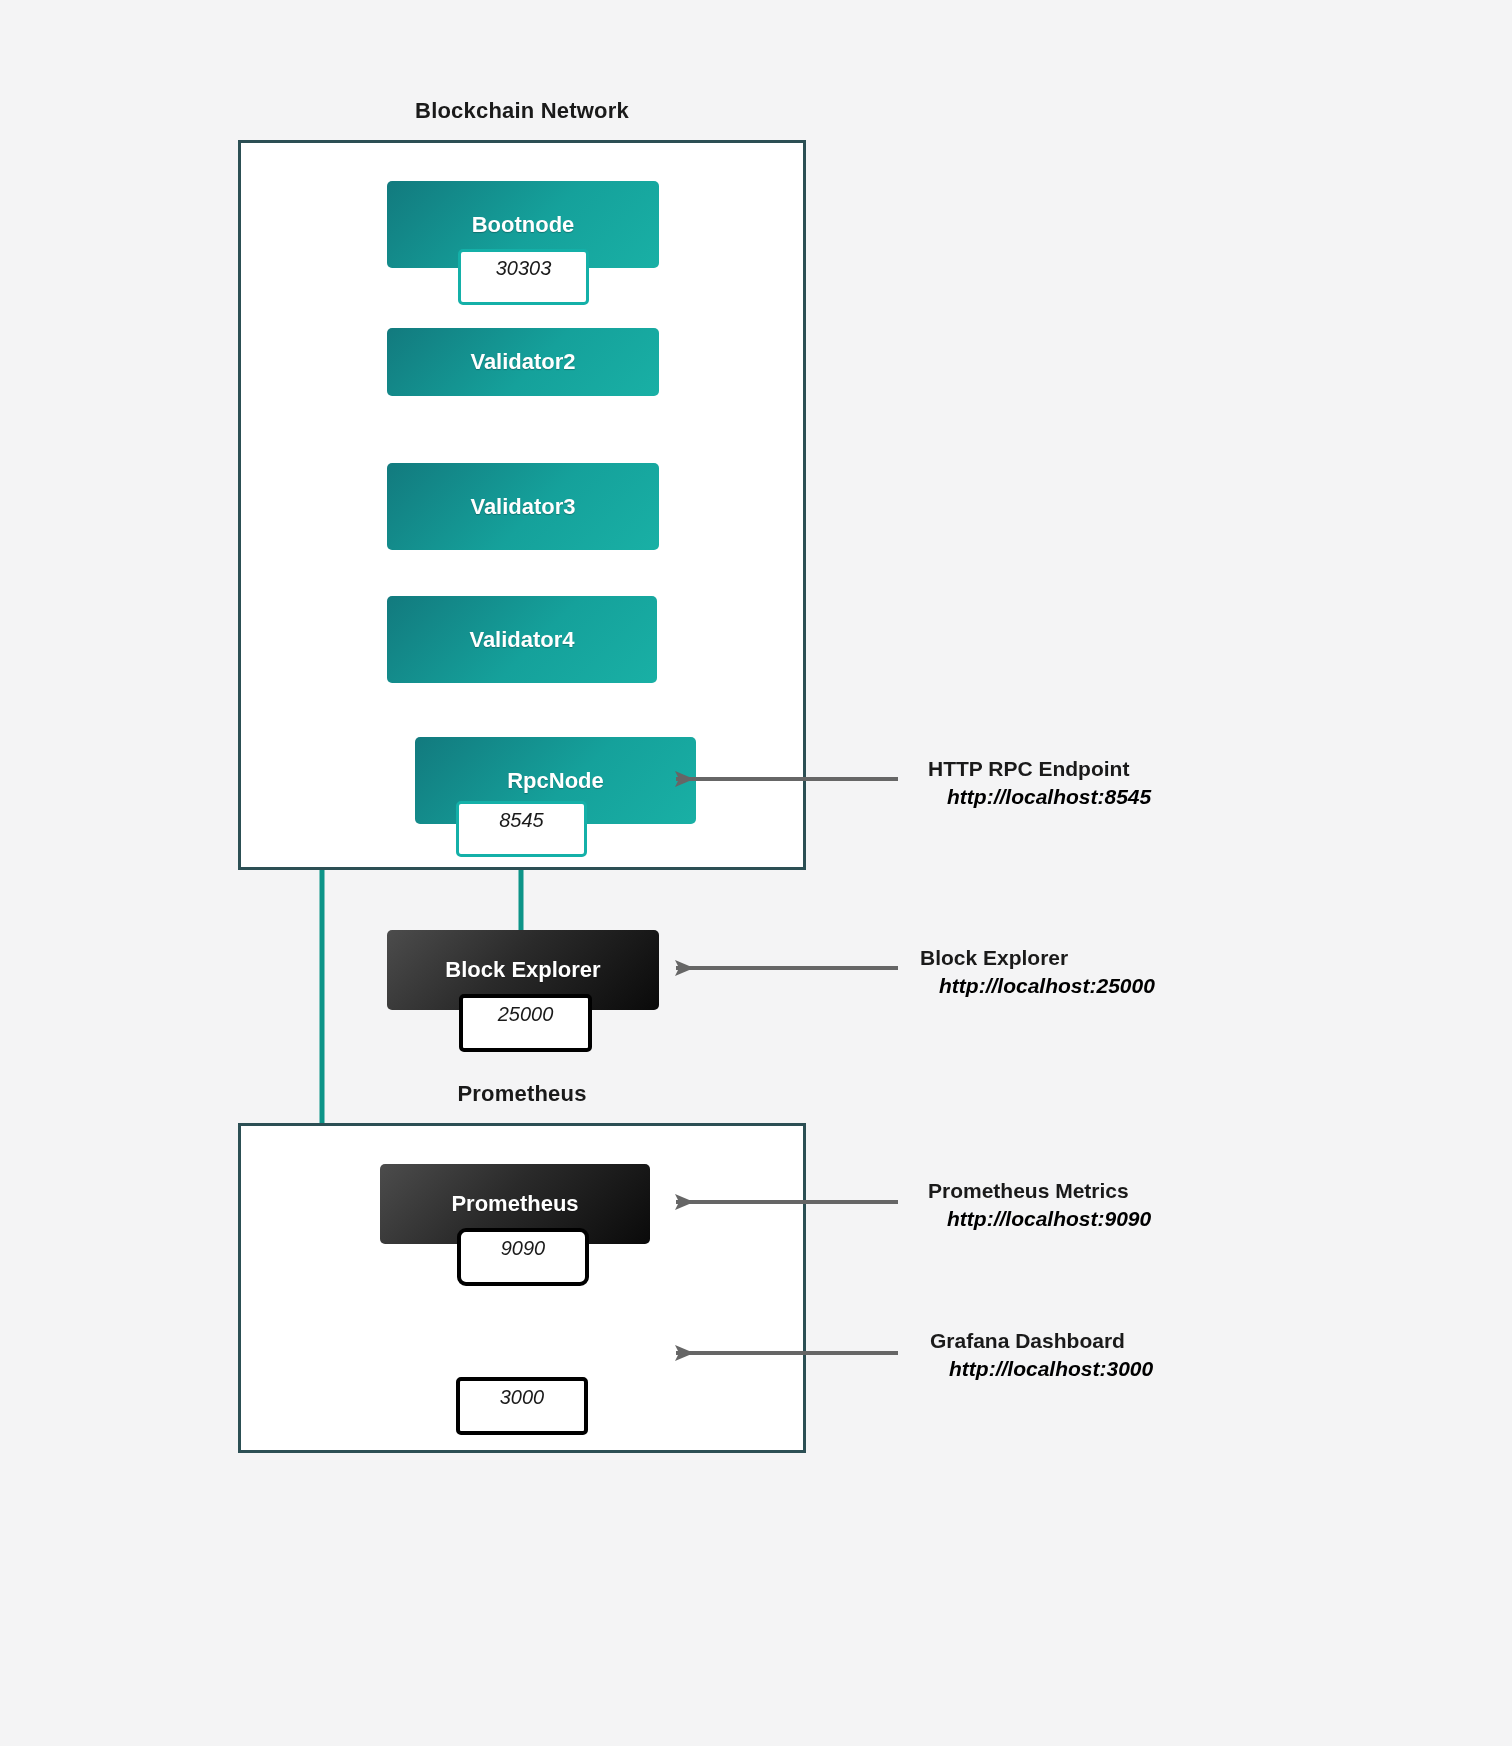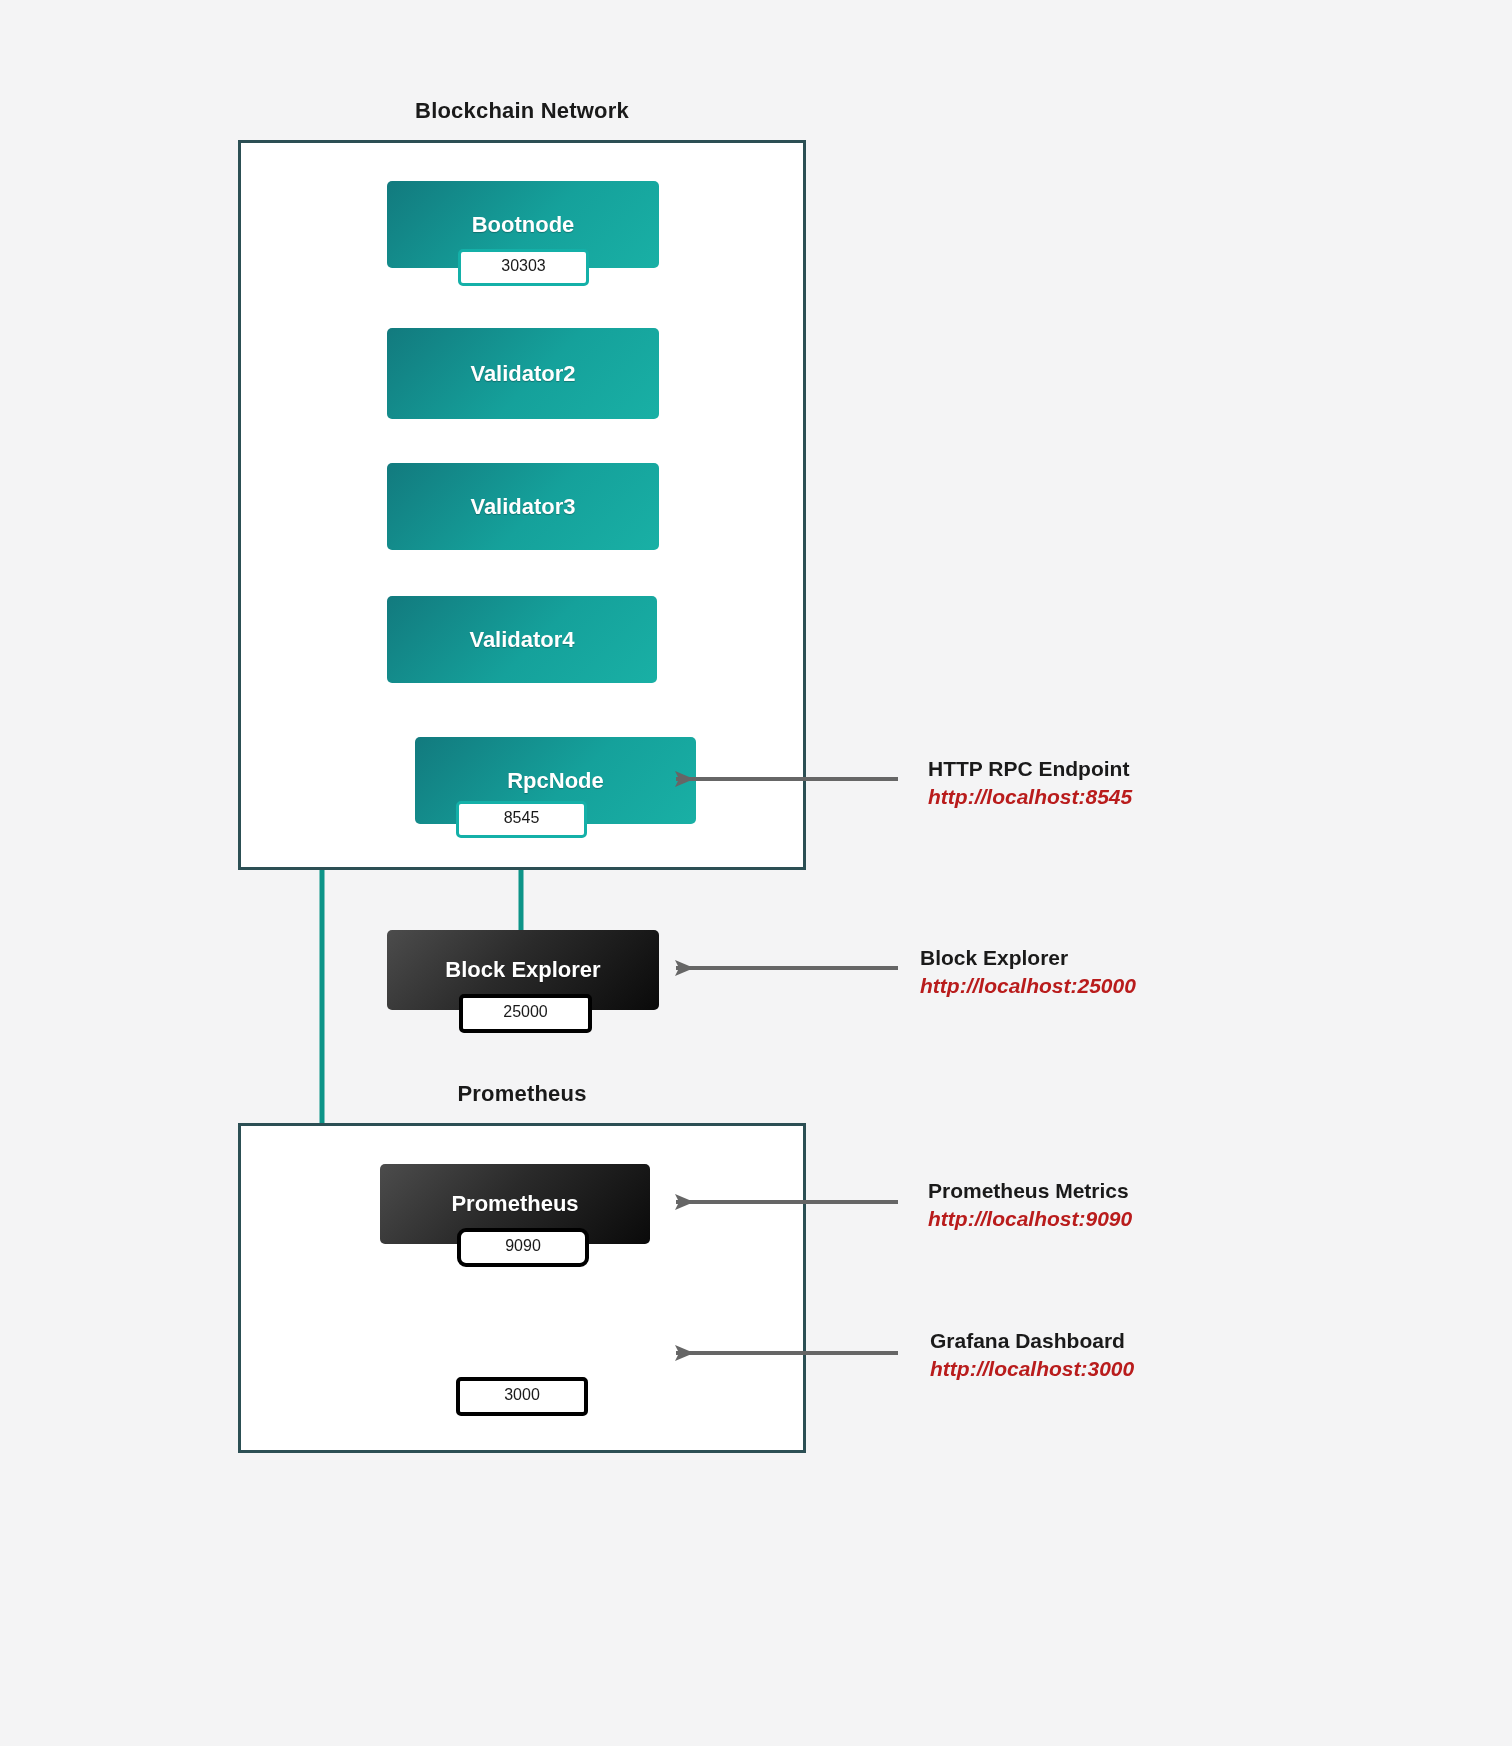--- a/index.html
+++ b/index.html
@@ -29,29 +29,29 @@
   .node .label{
     font-size:22px;font-weight:bold;color:#ffffff;
     text-align:center;white-space:nowrap;
     text-shadow:0 1px 1px rgba(0,0,0,.25);
   }
   .node.teal{background:linear-gradient(135deg,#127a7e 0%,#15a19b 55%,#19b0a5 100%);}
   .node.dark{background:linear-gradient(135deg,#4c4c4c 0%,#2a2a2a 45%,#0a0a0a 100%);}
 
   .port{
     position:absolute;background:#ffffff;border-radius:5px;
-    font-size:16px;color:#1a1a1a;text-align:center;
-    padding:5px 0 8px 0;box-sizing:border-box;white-space:nowrap;
+    font-size:20px;color:#1a1a1a;text-align:center;
+    padding:5px 0 22px 0;box-sizing:border-box;white-space:nowrap;font-style:italic;
   }
   .port.teal-b{border:3px solid #14b0a8;}
   .port.dark-b{border:4px solid #000000;}
 
   .annot{position:absolute;text-align:left;white-space:nowrap;}
   .annot .t1{font-size:21px;font-weight:bold;color:#1a1a1a;line-height:28px;}
-  .annot .t2{font-size:21px;font-weight:bold;font-style:italic;color:#b91c1c;line-height:28px;}
+  .annot .t2{font-size:21px;font-weight:bold;font-style:italic;color:#000000;line-height:28px;margin-left:19px;}
 </style>
 </head>
 <body>
 
 <div id="stage">
 
   <svg class="layer">
     <defs>
       <marker id="tealArrow" markerWidth="10" markerHeight="10" refX="8.5" refY="4" orient="auto" markerUnits="userSpaceOnUse">
         <path d="M0,0 L9,4 L0,8 z" fill="#0d9488"></path>
@@ -90,21 +90,21 @@
   <div class="group-title" style="left:238px;top:98px;width:568px;">Blockchain Network</div>
 
   <div class="container-box" style="left:238px;top:1123px;width:568px;height:330px;"></div>
   <div class="group-title" style="left:238px;top:1081px;width:568px;">Prometheus</div>
 
   <div class="node teal" style="left:387px;top:181px;width:272px;height:87px;">
     <span class="label">Bootnode</span>
   </div>
   <div class="port teal-b" style="left:458px;top:249px;width:131px;">30303</div>
 
-  <div class="node teal" style="left:387px;top:328px;width:272px;height:91px;">
+  <div class="node teal" style="left:387px;top:328px;width:272px;height:68px;">
     <span class="label">Validator2</span>
   </div>
 
   <div class="node teal" style="left:387px;top:463px;width:272px;height:87px;">
     <span class="label">Validator3</span>
   </div>
 
   <div class="node teal" style="left:387px;top:596px;width:270px;height:87px;">
     <span class="label">Validator4</span>
   </div>

